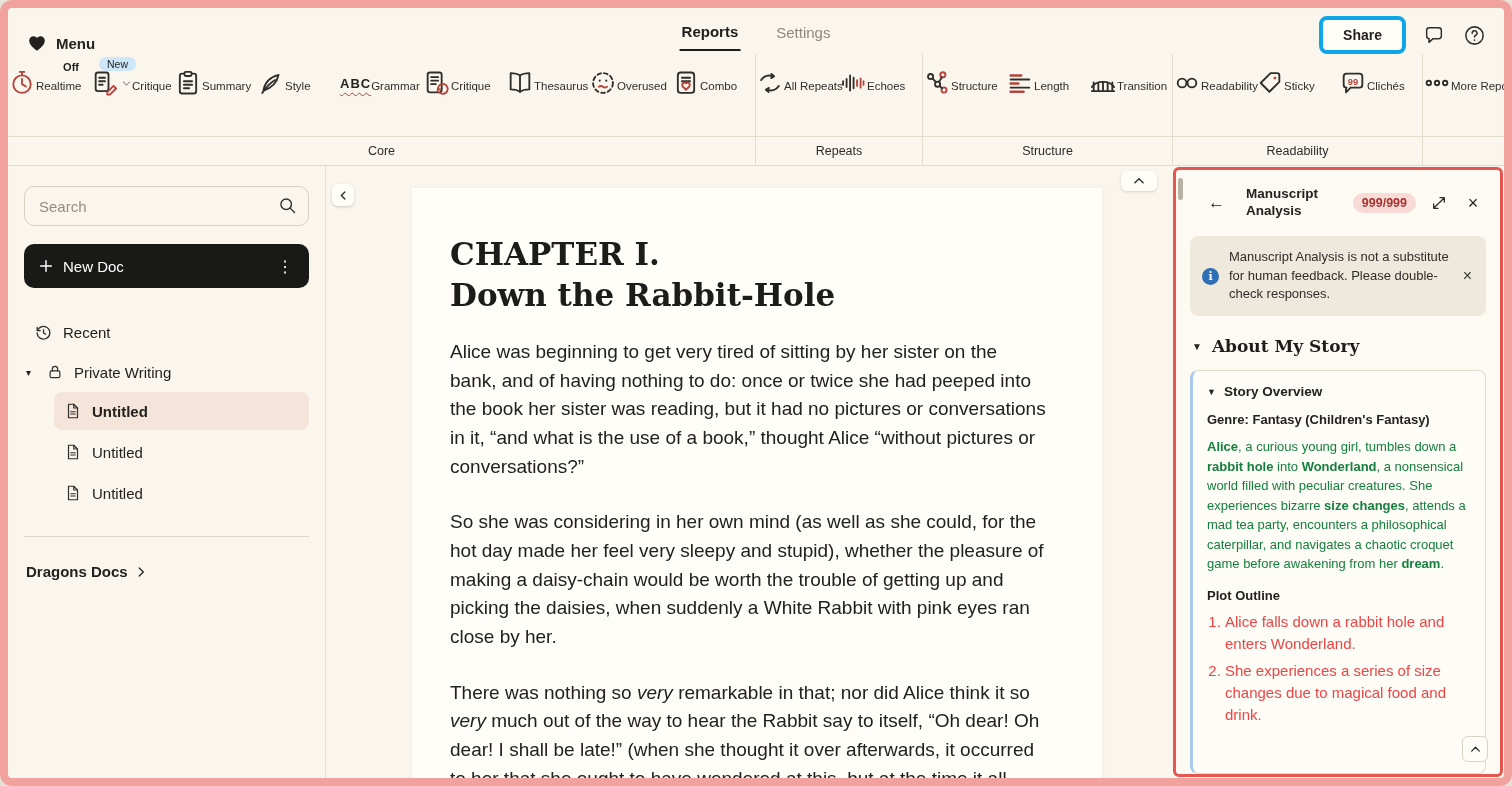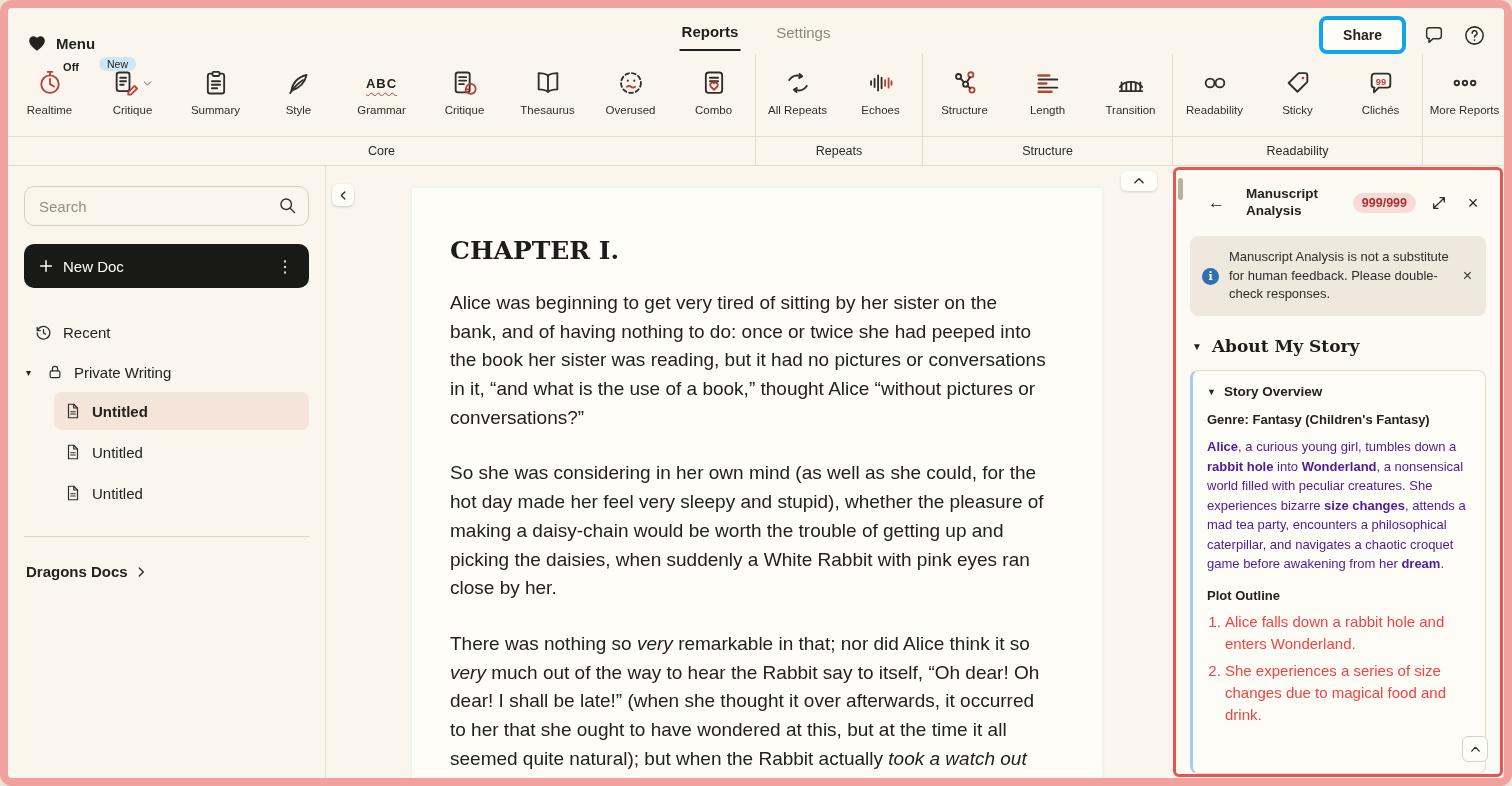--- a/index.html
+++ b/index.html
@@ -19,21 +19,21 @@
   .hdr-right { margin-left:auto; display:flex; align-items:center; gap:16px; }
   .share-btn { background:#fffdf8; border:4px solid #0ea5e9; border-radius:8px; padding:7px 20px;
                font-size:14px; font-weight:600; cursor:pointer; color:#23221f; }
   .hicon { width:24px; height:24px; display:grid; place-items:center; cursor:pointer; }
 
   
   .toolbar { display:flex; border-bottom:1px solid #e3dccd; flex:0 0 112px; }
   .tgroup { display:flex; flex-direction:column; border-right:1px solid #e3dccd; }
   .tgroup:last-child { border-right:none; flex:1; }
   .titems { display:flex; align-items:flex-start; padding-top:13px; flex:1; justify-content:space-around; }
-  .titem { width:83px; display:flex; flex-direction:column; align-items:center; position:relative; cursor:pointer; }
+  .titem { width:83px; display:flex; flex-direction:row; align-items:center; position:relative; cursor:pointer; }
   .ticon { height:32px; display:flex; align-items:center; gap:2px; }
   .tlabel { font-size:11.5px; margin-top:5px; color:#2f2e2b; white-space:nowrap; }
   .tcaption { border-top:1px solid #e3dccd; height:29px; display:flex; align-items:center; justify-content:center;
               font-size:12.5px; color:#2c2b28; }
   .off-badge { position:absolute; top:-6px; right:12px; font-size:11px; font-weight:700; color:#1d1d1b; }
   .new-badge { position:absolute; top:-10px; left:8px; background:#cde6f8; color:#1d1d1b; font-size:10.5px;
                padding:1px 8px; border-radius:9px; }
   .abc { font-size:13px; font-weight:700; letter-spacing:1px;
          text-decoration:underline wavy #b5443c 1px; text-underline-offset:4px; }
   svg.ic { fill:none; stroke:#2f2e2b; stroke-width:1.6; stroke-linecap:round; stroke-linejoin:round; }
@@ -62,21 +62,21 @@
                  padding:0 2px; cursor:pointer; }
 
   
   .content { flex:1; position:relative; min-width:0; }
   .collapse-btn { position:absolute; left:6px; top:18px; width:22px; height:22px; background:#fffdf8; border:none;
                   border-radius:6px; box-shadow:0 1px 3px rgba(0,0,0,.18); display:grid; place-items:center; cursor:pointer; z-index:2; }
   .scrolltop-btn { position:absolute; right:16px; top:5px; width:36px; height:20px; background:#fffdf8; border:none;
                    border-radius:6px; box-shadow:0 1px 3px rgba(0,0,0,.15); display:grid; place-items:center; cursor:pointer; z-index:2; }
   .doc-card { position:absolute; left:86px; top:22px; width:690px; bottom:-4px; background:#fffdf8;
               box-shadow:0 0 5px rgba(0,0,0,.05); padding:46px 56px 0 38px; overflow:hidden; }
-  .doc-title { font-family:"DejaVu Serif", serif; font-weight:700; font-size:25px; line-height:1.32; color:#1c1c1a; margin-bottom:22px; }
+  .doc-title { font-family:"DejaVu Serif", serif; font-weight:700; font-size:31px; line-height:1.32; color:#1c1c1a; margin-bottom:22px; }
   .doc-p { font-size:19px; line-height:1.51; color:#222120; margin-bottom:27px; }
 
   
   .panel { width:330px; flex:0 0 330px; border:3px solid #e4564f; border-radius:6px; margin:1px 1px 1px 0;
            background:#fdfaf3; position:relative; display:flex; flex-direction:column; padding:14px 14px 0; overflow:hidden; }
   .panel-scroll-thumb { position:absolute; left:2px; top:8px; width:5px; height:22px; background:#b7b1a4; border-radius:3px; }
   .panel-hdr { display:flex; align-items:center; margin:2px 2px 16px; }
   .back-arrow { font-size:17px; cursor:pointer; width:22px; margin-left:16px; }
   .panel-title { font-weight:700; font-size:13.5px; line-height:1.25; width:92px; margin-left:16px; }
   .count-badge { margin-left:auto; background:#f8dbd6; color:#a8332e; font-weight:700; font-size:12.5px;
@@ -89,21 +89,21 @@
   .notice-text { flex:1; font-size:13px; line-height:1.45; color:#2e2d2a; }
   .notice-close { align-self:center; font-size:16px; cursor:pointer; color:#3a3935; padding:0 2px; }
   .about-hdr { display:flex; align-items:center; gap:10px; margin:2px 2px 14px; cursor:pointer; }
   .about-caret { font-size:10px; }
   .about-title { font-family:"DejaVu Serif",serif; font-weight:700; font-size:17px; color:#1d1d1b; }
   .story-card { border:1px solid #e2dbcb; border-left:3px solid #abc9e9; border-radius:8px; background:#fefcf6;
                 padding:13px 14px; flex:1; overflow:hidden; }
   .story-card-hdr { display:flex; align-items:center; gap:8px; font-weight:700; font-size:13.5px; margin-bottom:13px; cursor:pointer; }
   .story-caret { font-size:9px; }
   .genre-line { font-weight:700; font-size:13px; margin-bottom:10px; }
-  .overview-p { font-size:13px; line-height:1.5; color:#4c1d95; margin-bottom:14px; }
+  .overview-p { font-size:13px; line-height:1.5; color:#15803d; margin-bottom:14px; }
   .plot-title { font-weight:700; font-size:13px; margin-bottom:8px; }
   .plot-list { padding-left:18px; font-size:15px; line-height:1.45; color:#ef4444; }
   .plot-list li { margin-bottom:6px; }
   .panel-scrollup { position:absolute; right:12px; bottom:12px; width:26px; height:26px; background:#fffdf8;
                     border:1px solid #d9d2c4; border-radius:6px; display:grid; place-items:center; cursor:pointer; }
 </style>
 </head>
 <body>
 
 <div class="frame">
@@ -435,20 +435,21 @@
       </button>
       <button class="scrolltop-btn">
         <svg class="ic" width="14" height="14" viewBox="0 0 24 24" style="stroke-width:2.4">
             <path d="M5 15l7-7 7 7"></path>
           </svg>
       </button>
 
       <article class="doc-card">
         <h1 class="doc-title">
           <span>CHAPTER I.</span><br>
+          <span>Down the Rabbit-Hole</span>
         </h1>
         <p class="doc-p"><span>Alice was beginning to get very tired of sitting by her sister on the bank, and of having nothing to do: once or twice she had peeped into the book her sister was reading, but it had no pictures or conversations in it, “and what is the use of a book,” thought Alice “without pictures or conversations?”</span></p>
         <p class="doc-p"><span>So she was considering in her own mind (as well as she could, for the hot day made her feel very sleepy and stupid), whether the pleasure of making a daisy-chain would be worth the trouble of getting up and picking the daisies, when suddenly a White Rabbit with pink eyes ran close by her.</span></p>
         <p class="doc-p"><span>There was nothing so </span><span style="font-style: italic;">very</span><span> remarkable in that; nor did Alice think it so </span><span style="font-style: italic;">very</span><span> much out of the way to hear the Rabbit say to itself, “Oh dear! Oh dear! I shall be late!” (when she thought it over afterwards, it occurred to her that she ought to have wondered at this, but at the time it all seemed quite natural); but when the Rabbit actually </span><span style="font-style: italic;">took a watch out of its waistcoat-pocket</span></p>
       </article>
     </main>
 
     <section class="panel">
       <span class="panel-scroll-thumb"></span>
 

